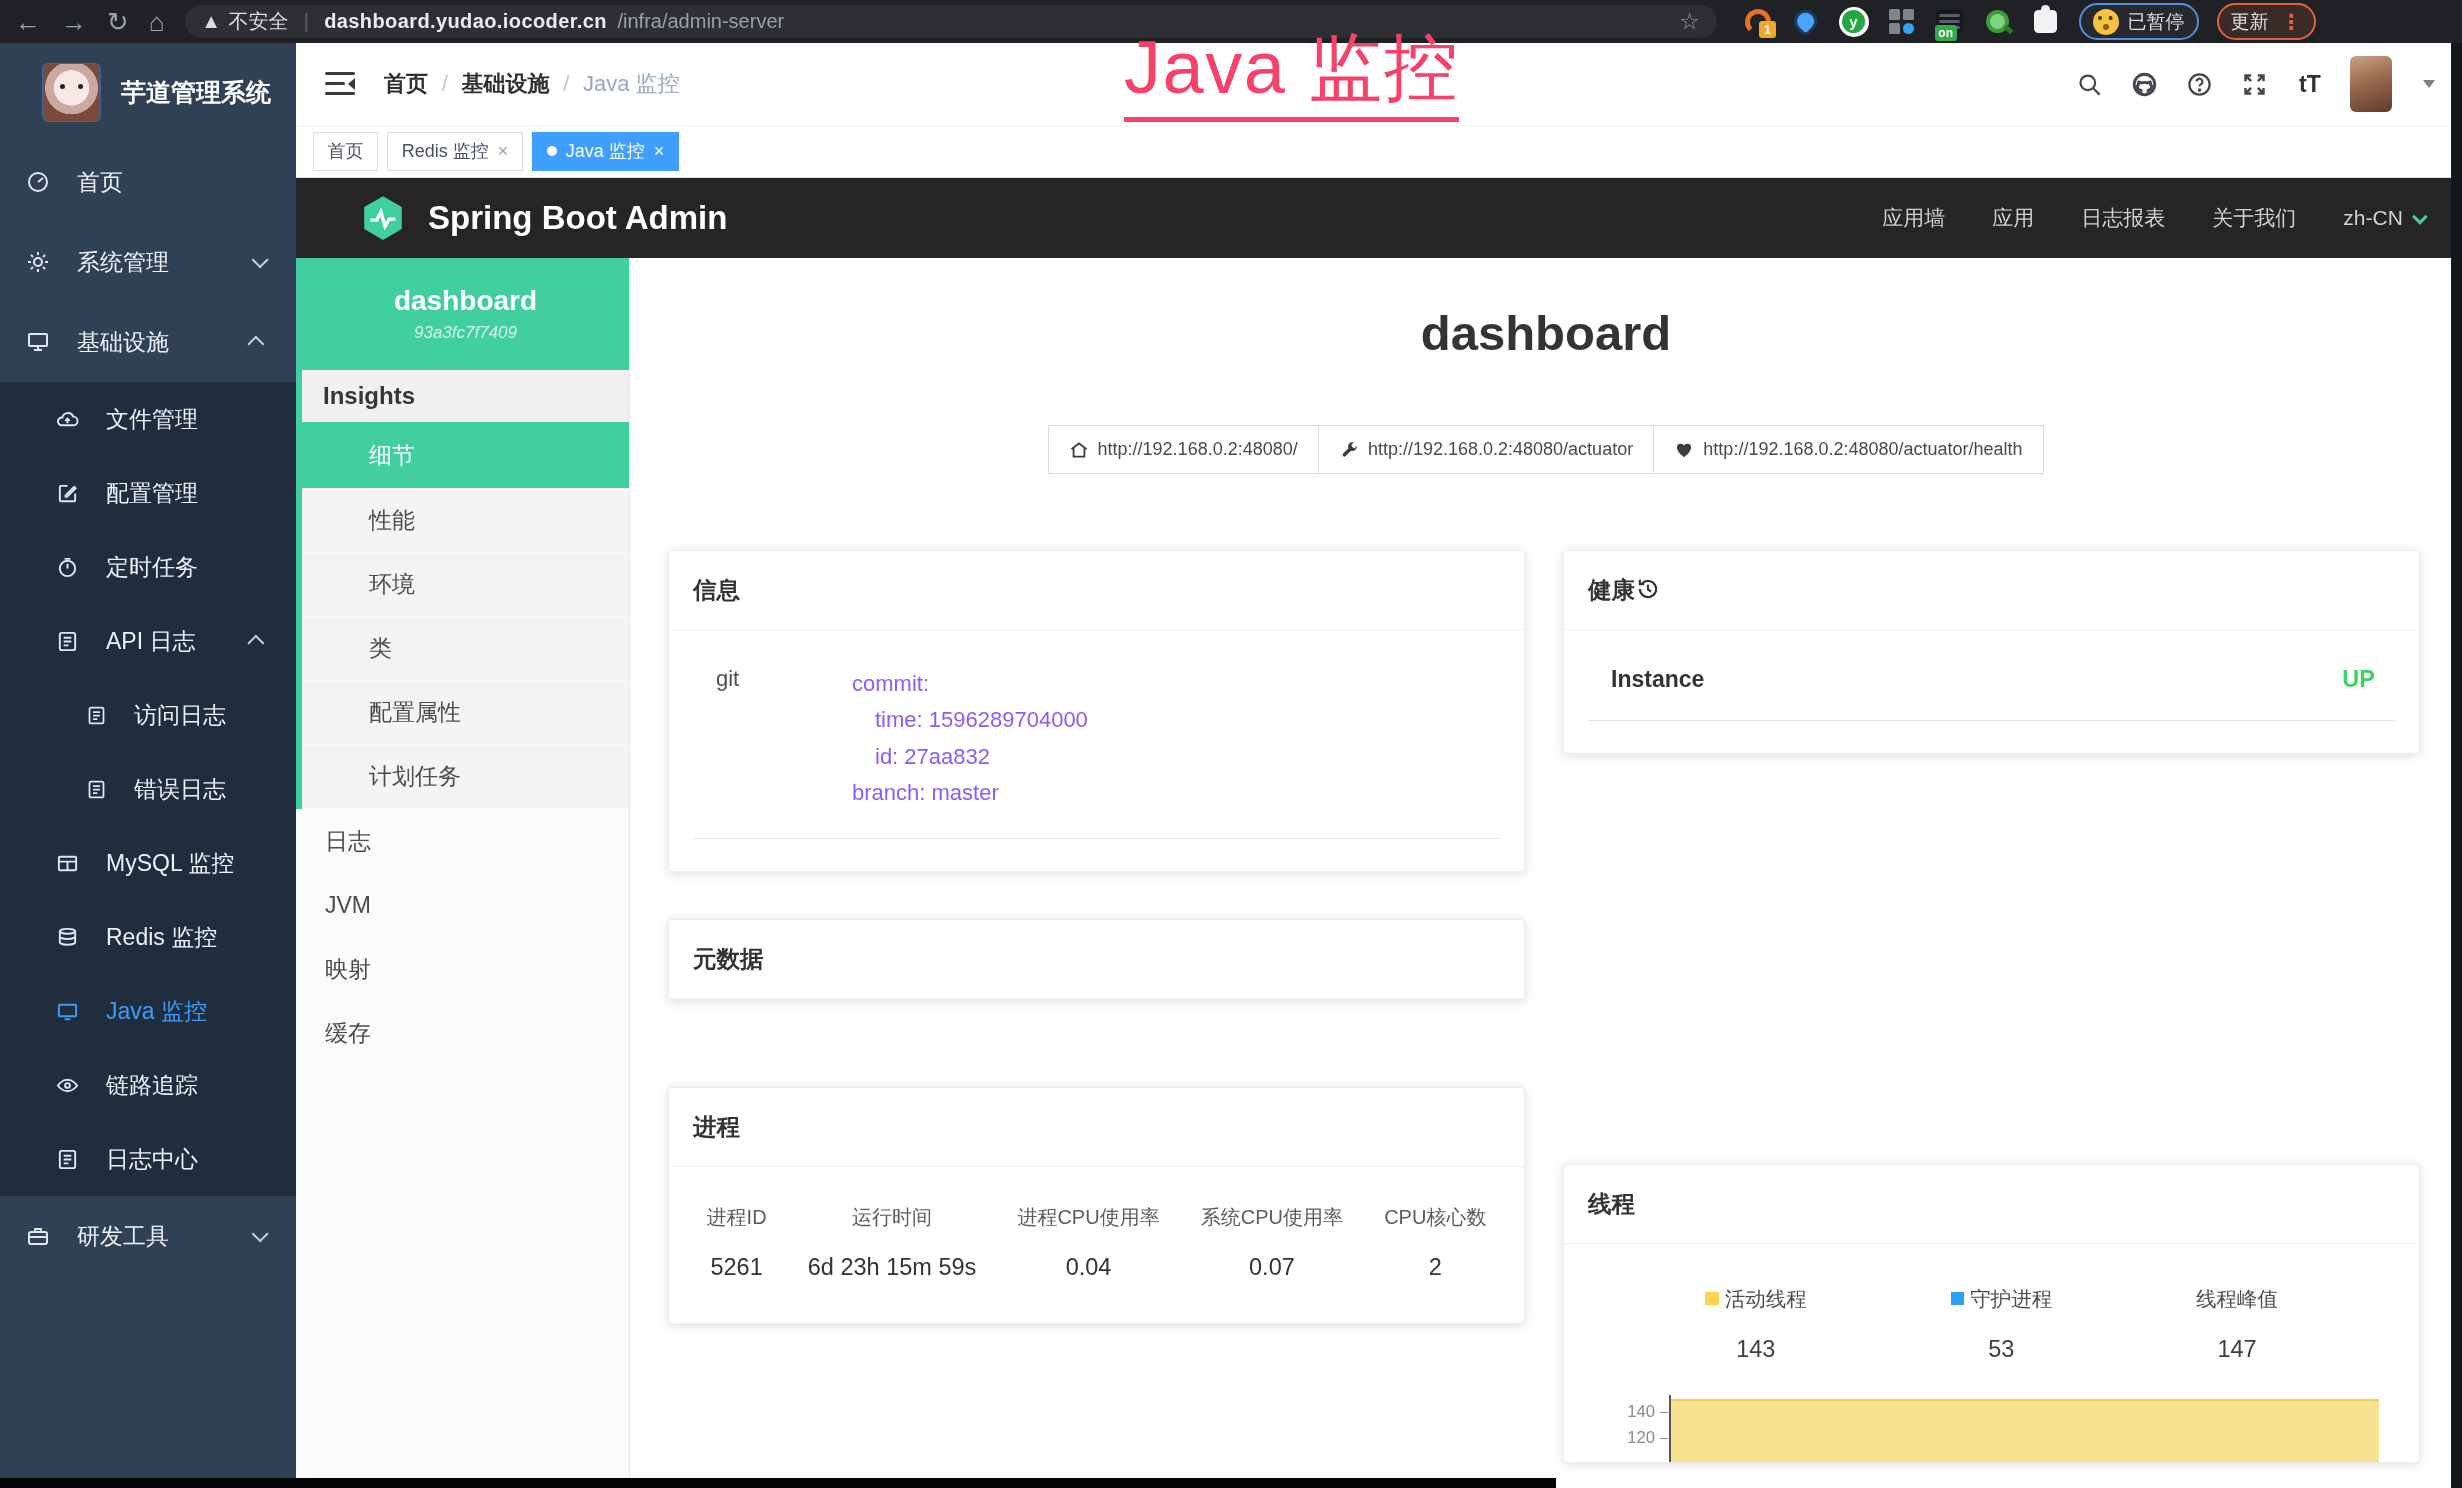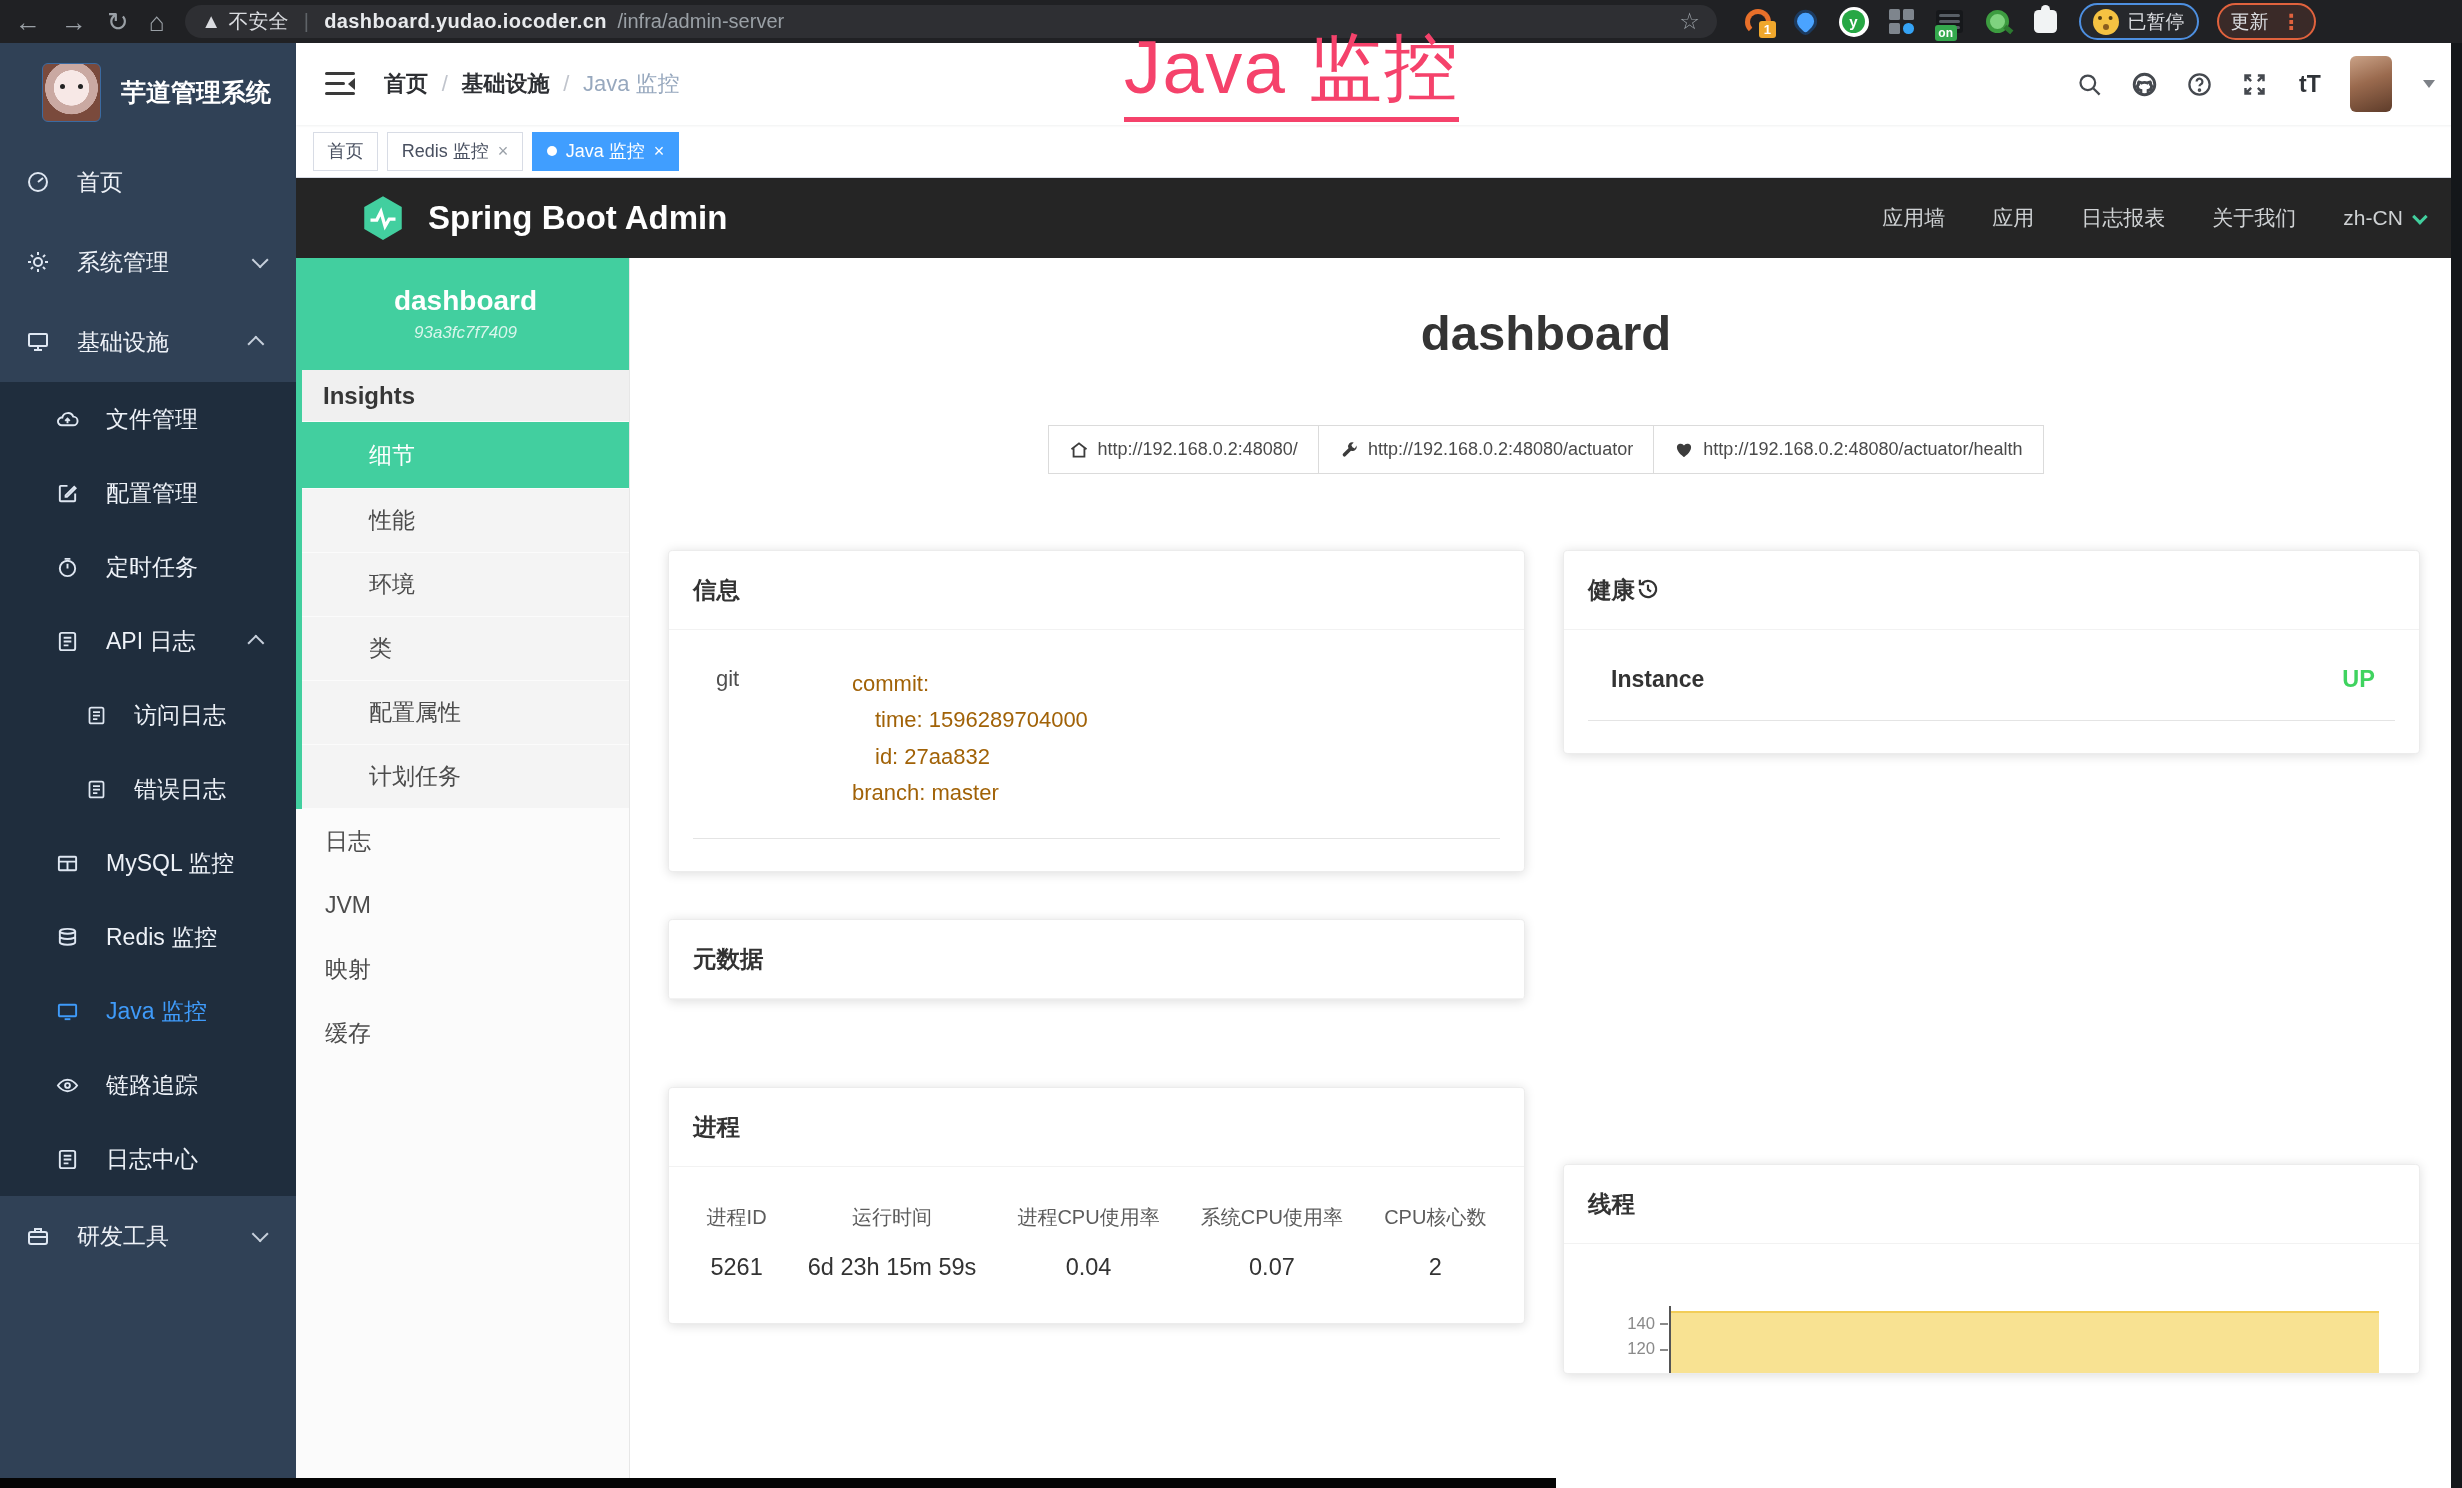--- a/index.html
+++ b/index.html
@@ -140,21 +140,21 @@
   .cards { display:flex; gap:38px; margin-top:76px; align-items:flex-start; }
   .col { display:flex; flex-direction:column; width:857px; }
   .card { background:#fff; border:0.8px solid #ececec; border-radius:4.6px; box-shadow:0 1.5px 10.6px rgba(0,0,0,.13); }
   .card-head { display:flex; align-items:center; justify-content:flex-start; padding:23px 24px;
     border-bottom:1.5px solid #f2f2f2; }
   .card-title { font-size:23.5px; font-weight:bold; color:#333; }
   .hist { color:#333; cursor:pointer; }
   .card-body { padding:36px 24px 32px; }
   .kv { display:flex; border-bottom:1.5px solid #e4e4e4; padding-bottom:27px; }
   .kv .k { width:159px; padding-left:23px; font-size:22px; color:#4f4f4f; flex-shrink:0; }
-  .kv .v { font-size:22px; color:#a16207; line-height:1.65; }
+  .kv .v { font-size:22px; color:#8b5cf6; line-height:1.65; }
   .kv .v .ind { padding-left:23px; }
   .kv .v-up { margin-left:auto; font-size:23.5px; font-weight:bold; color:#3fd35f; padding-right:20px; }
   .kv .k-wide { width:235px; }
   .kv .inst-k { font-size:23px; font-weight:bold; color:#333; }
 
   .proc-row { display:flex; justify-content:space-between; padding:4.6px 30px 12px; }
   .proc-col { text-align:center; }
   .proc-h { font-size:20px; color:#5c5c5c; }
   .proc-v { font-size:23.5px; color:#333; margin-top:23px; }
 
@@ -572,20 +572,42 @@
                     <span class="v-up">UP</span>
                   </div>
                 </div>
               </div>
 
               <div class="card" style="margin-top:410px">
                 <div class="card-head">
                   <span class="card-title">线程</span>
                 </div>
                 <div class="card-body" style="padding:30px 23px 0">
+                  <div class="legend-row">
+                    <div class="leg">
+                      <div class="leg-top">
+                        <span class="sq yellow"></span>
+                        <span>活动线程</span>
+                      </div>
+                      <div class="leg-val">143</div>
+                    </div>
+                    <div class="leg">
+                      <div class="leg-top">
+                        <span class="sq blue"></span>
+                        <span>守护进程</span>
+                      </div>
+                      <div class="leg-val">53</div>
+                    </div>
+                    <div class="leg">
+                      <div class="leg-top">
+                        <span>线程峰值</span>
+                      </div>
+                      <div class="leg-val">147</div>
+                    </div>
+                  </div>
 
                   <div class="chart">
                     <span class="tick" style="top:10.6px">140</span>
                     <span class="tickmark" style="top:20px"></span>
                     <span class="tick" style="top:36px">120</span>
                     <span class="tickmark" style="top:46px"></span>
 
                     <span class="axis"></span>
                     <div class="area"></div>
                   </div>

